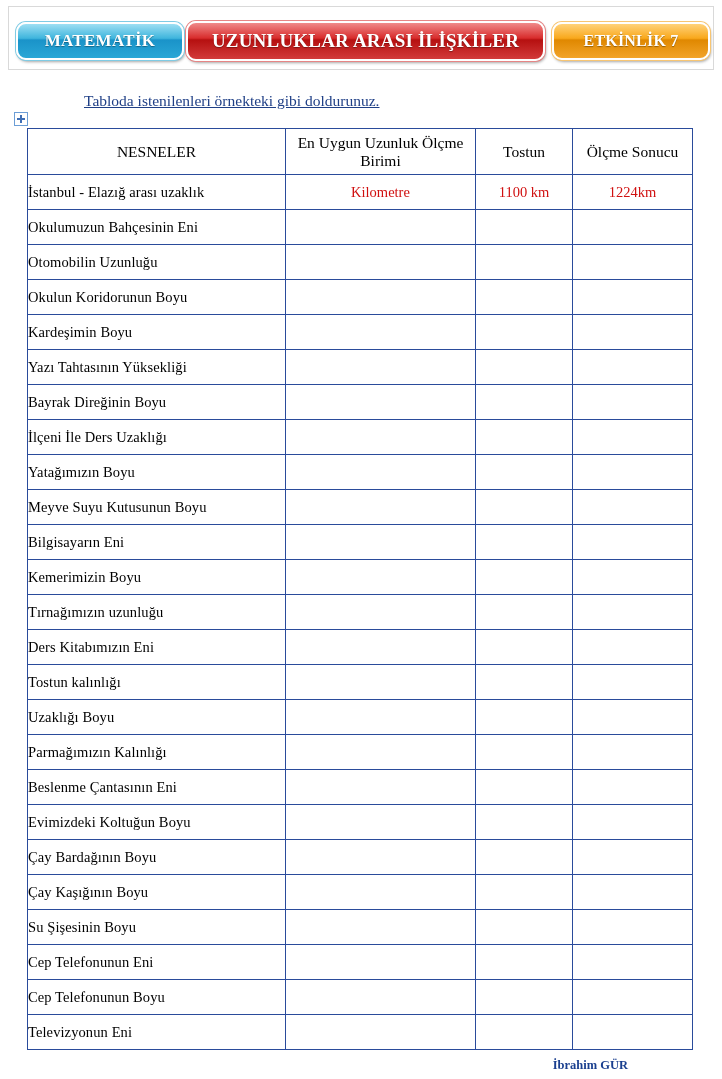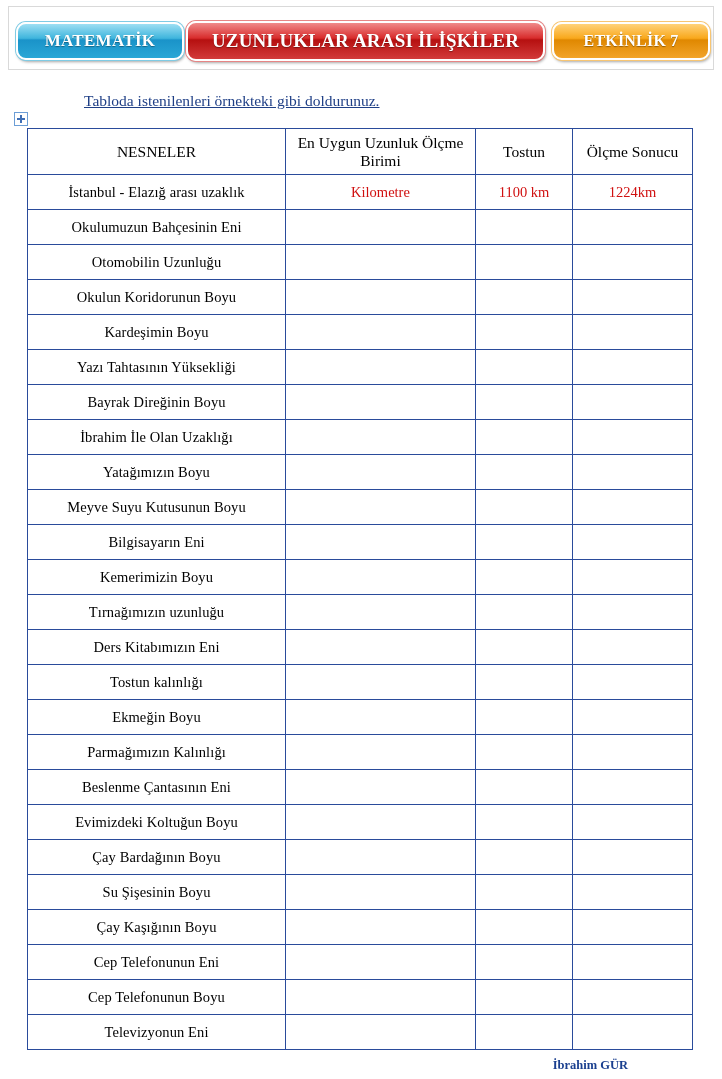--- a/index.html
+++ b/index.html
@@ -145,21 +145,21 @@
     vertical-align: middle;
   }
   tbody td {
     height: 35px;
     vertical-align: middle;
   }
   td.obj {
     padding-left: 8px;
     font-size: 14.5px;
     color: #000000;
-    text-align: center;
+    text-align: left;
     letter-spacing: .1px;
     margin-top: 44px;
   }
   td.val {
     text-align: center;
     font-size: 14.5px;
     color: #d01010;
   }
   .col1 { width: 258px; }
   .col2 { width: 190px; }
@@ -251,21 +251,21 @@
           <td class="val"></td>
           <td class="val"></td>
         </tr>
         <tr>
           <td class="obj">Bayrak Direğinin Boyu</td>
           <td class="val"></td>
           <td class="val"></td>
           <td class="val"></td>
         </tr>
         <tr>
-          <td class="obj">İbrahim İle  Olan Uzaklığı</td>
+          <td class="obj">İlçeni İle  Ders Uzaklığı</td>
           <td class="val"></td>
           <td class="val"></td>
           <td class="val"></td>
         </tr>
         <tr>
           <td class="obj">Yatağımızın Boyu</td>
           <td class="val"></td>
           <td class="val"></td>
           <td class="val"></td>
         </tr>
@@ -299,21 +299,21 @@
           <td class="val"></td>
           <td class="val"></td>
         </tr>
         <tr>
           <td class="obj">Tostun kalınlığı</td>
           <td class="val"></td>
           <td class="val"></td>
           <td class="val"></td>
         </tr>
         <tr>
-          <td class="obj">Ekmeğin Boyu</td>
+          <td class="obj">Uzaklığı Boyu</td>
           <td class="val"></td>
           <td class="val"></td>
           <td class="val"></td>
         </tr>
         <tr>
           <td class="obj">Parmağımızın Kalınlığı</td>
           <td class="val"></td>
           <td class="val"></td>
           <td class="val"></td>
         </tr>
@@ -329,27 +329,27 @@
           <td class="val"></td>
           <td class="val"></td>
         </tr>
         <tr>
           <td class="obj">Çay Bardağının Boyu</td>
           <td class="val"></td>
           <td class="val"></td>
           <td class="val"></td>
         </tr>
         <tr>
+          <td class="obj">Çay Kaşığının Boyu</td>
+          <td class="val"></td>
+          <td class="val"></td>
+          <td class="val"></td>
+        </tr>
+        <tr>
           <td class="obj">Su Şişesinin Boyu</td>
-          <td class="val"></td>
-          <td class="val"></td>
-          <td class="val"></td>
-        </tr>
-        <tr>
-          <td class="obj">Çay Kaşığının Boyu</td>
           <td class="val"></td>
           <td class="val"></td>
           <td class="val"></td>
         </tr>
         <tr>
           <td class="obj">Cep Telefonunun Eni</td>
           <td class="val"></td>
           <td class="val"></td>
           <td class="val"></td>
         </tr>

